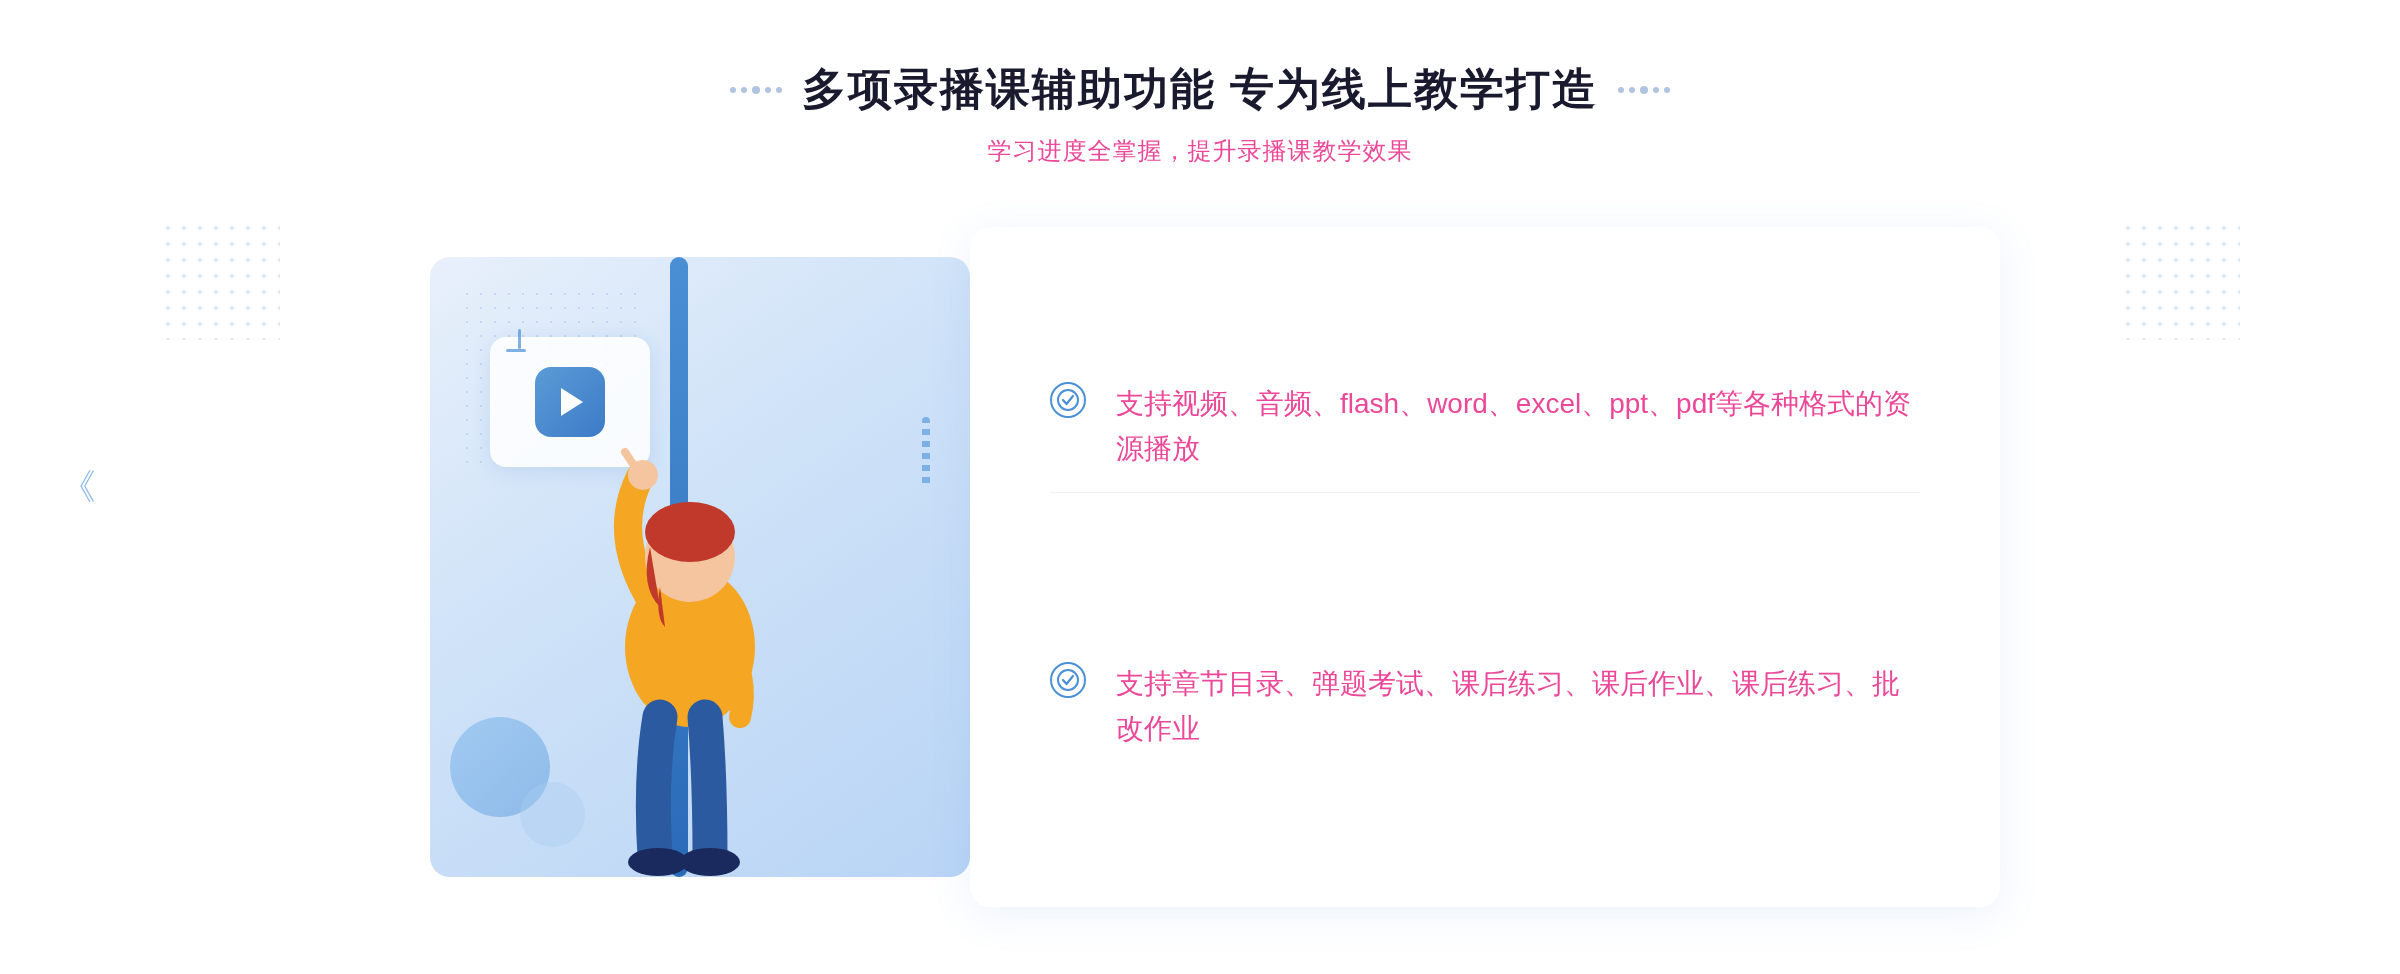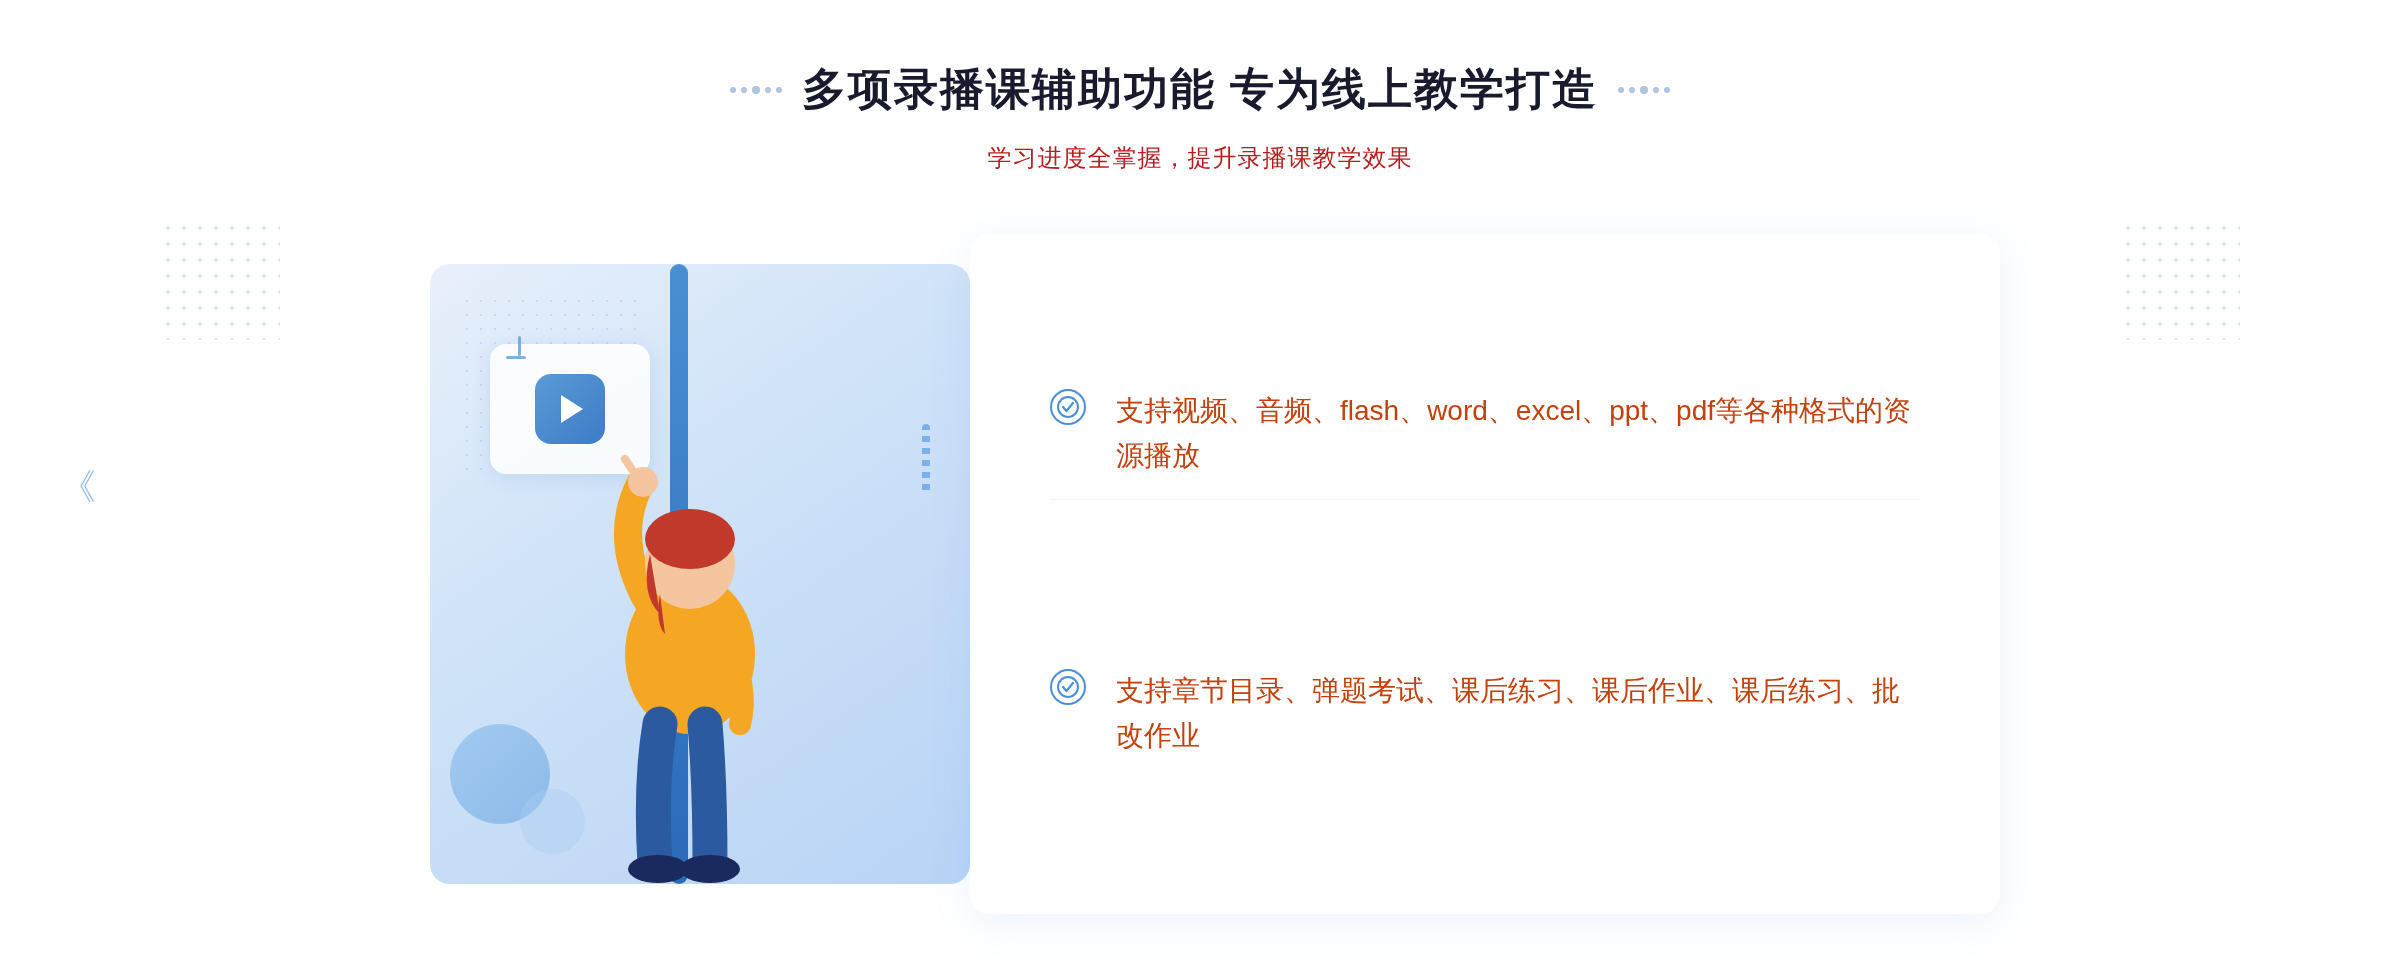--- a/index.html
+++ b/index.html
@@ -91,24 +91,23 @@
     .main-title {
       font-size: 44px;
       font-weight: 700;
       color: #1a1a2e;
       letter-spacing: 2px;
     }
 
     .sub-title {
       text-align: center;
       font-size: 24px;
-      color: #b91c1c;
+      color: #ec4899;
       margin-bottom: 60px;
       letter-spacing: 1px;
-      margin-top: 7px;
     }
 
     
     .content-area {
       display: flex;
       width: 1600px;
       height: 680px;
       position: relative;
     }
 
@@ -210,21 +209,21 @@
       display: flex;
       align-items: center;
       justify-content: center;
       color: #4a90d9;
       font-size: 20px;
       flex-shrink: 0;
     }
 
     .feature-text {
       font-size: 28px;
-      color: #c2410c;
+      color: #ec4899;
       line-height: 1.6;
       font-weight: 400;
     }
   </style>
 </head>
 <body>
 
 <div class="page-container">
 
   <div class="dots-left"></div>

